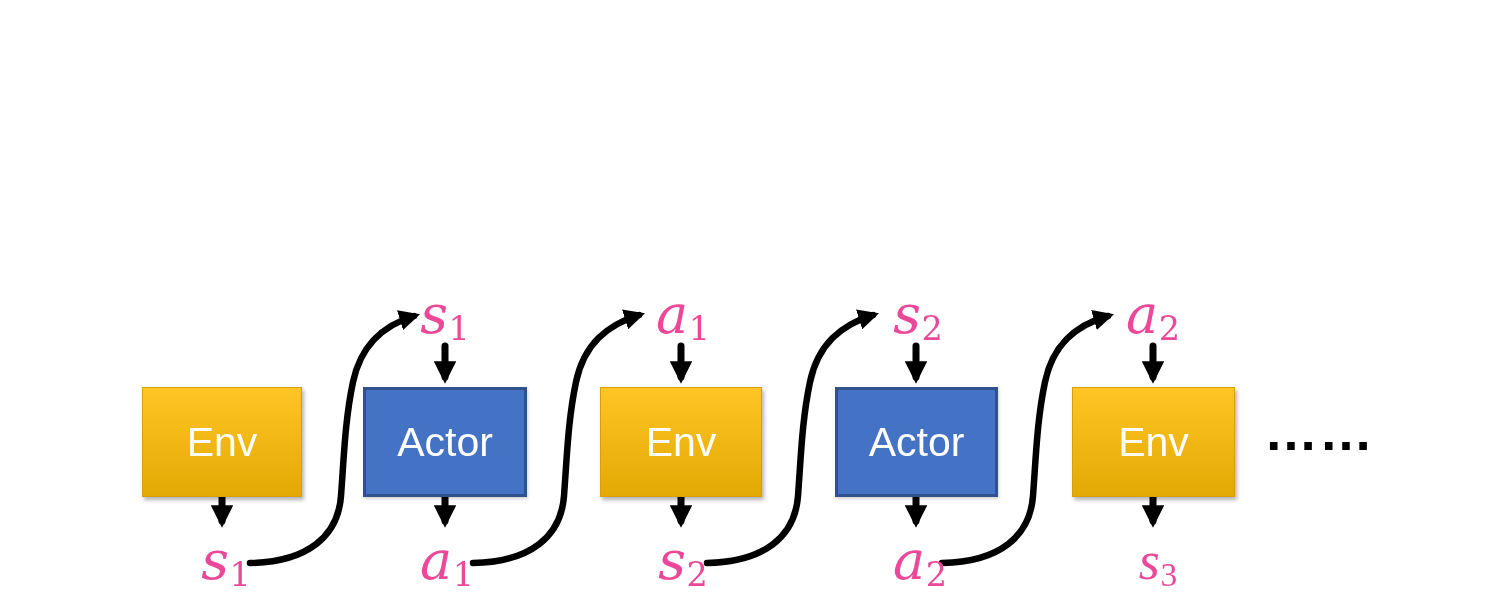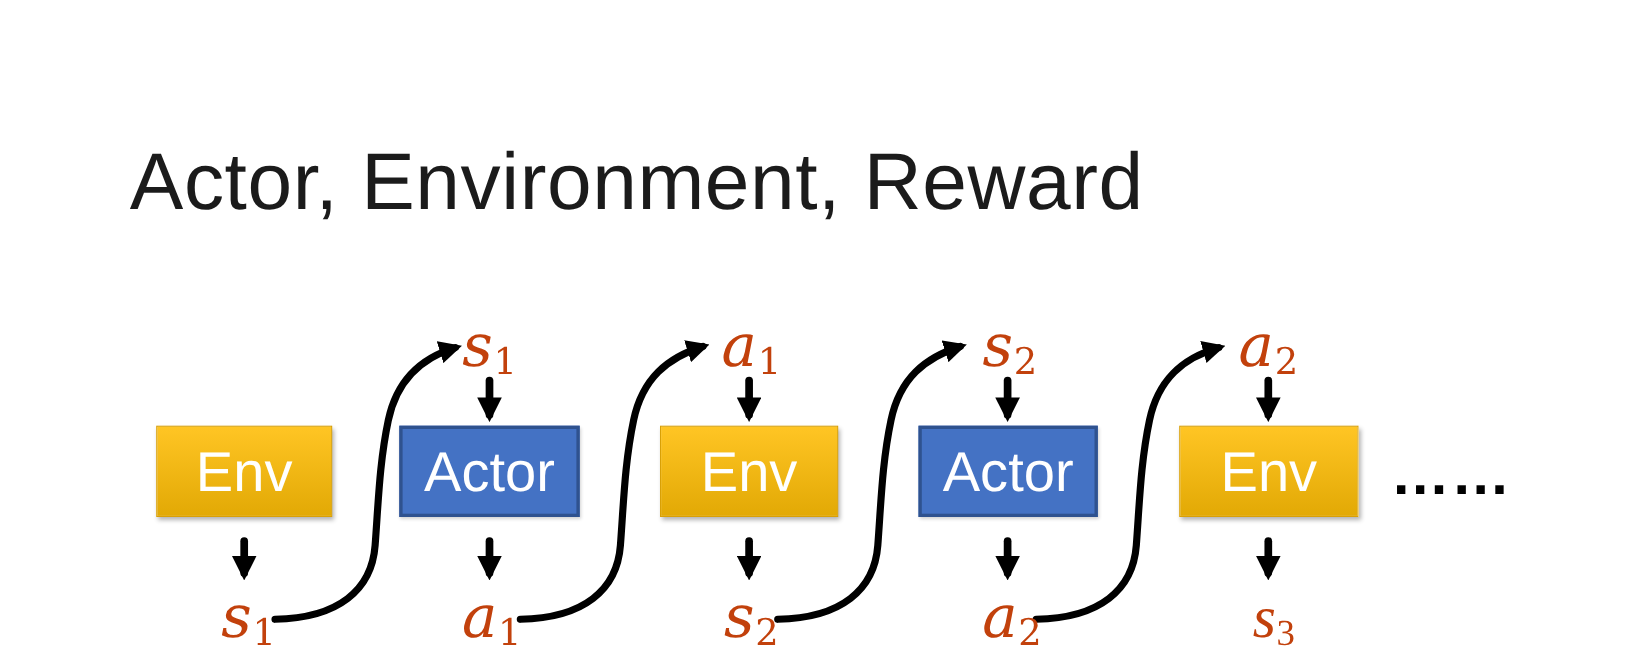--- a/index.html
+++ b/index.html
@@ -14,23 +14,23 @@
     position:absolute;
     left:118px;top:124px;
     font-size:73px;
     line-height:1.15;
     letter-spacing:0.5px;
     color:var(--title_text,#1b1b1b);
     white-space:nowrap;
   }
   .box{
     position:absolute;
-    top:387px;height:83px;
+    top:387px;height:110px;
     display:flex;align-items:center;justify-content:center;
-    font-size:51px;
+    font-size:41px;
     color:var(--box_text,#ffffff);
     box-sizing:border-box;
     z-index:2;
   }
   .box.env{
     background:linear-gradient(180deg,var(--env_top,#FFC524) 0%,var(--env_bottom,#E2A905) 100%);
     border:1px solid var(--env_border,#D9A005);
     box-shadow:2px 3px 4px rgba(0,0,0,0.30);
   }
   .box.actor{
@@ -38,21 +38,21 @@
     border:3px solid var(--actor_border,#2F528F);
     box-shadow:1px 2px 3px rgba(0,0,0,0.18);
   }
   .math-label{
     position:absolute;
     transform:translateX(-50%);
     font-family:"DejaVu Serif",serif;
     font-style:italic;
     font-size:54px;
     line-height:1;
-    color:#c2410c;
+    color:#ec4899;
     white-space:nowrap;
     z-index:2;
   }
   .math-label .sub{
     font-style:normal;
     font-size:0.62em;
     position:relative;
     bottom:-0.22em;
     margin-left:0.02em;
   }
@@ -71,21 +71,20 @@
     stroke:var(--arrow,#000000);
     stroke-linecap:round;
   }
   #arrowhead path{fill:var(--arrow,#000000);}
 </style>
 </head>
 <body>
 
 <div id="canvas">
 
-  <div class="slide-title">Actor, Environment, Reward</div>
 
   <svg class="arrows" width="1500" height="608" viewBox="0 0 1500 608">
     <defs>
       <marker id="arrowhead" viewBox="0 0 10 10" refX="7" refY="5" markerWidth="3.2" markerHeight="3.2" markerUnits="strokeWidth" orient="auto">
         <path d="M0,0 L10,5 L0,10 z"></path>
       </marker>
     </defs>
 
     <path class="stroke-arrow" stroke-width="7" marker-end="url(#arrowhead)" d="M445,346 L445,377"></path>
     <path class="stroke-arrow" stroke-width="7" marker-end="url(#arrowhead)" d="M681,346 L681,377"></path>

